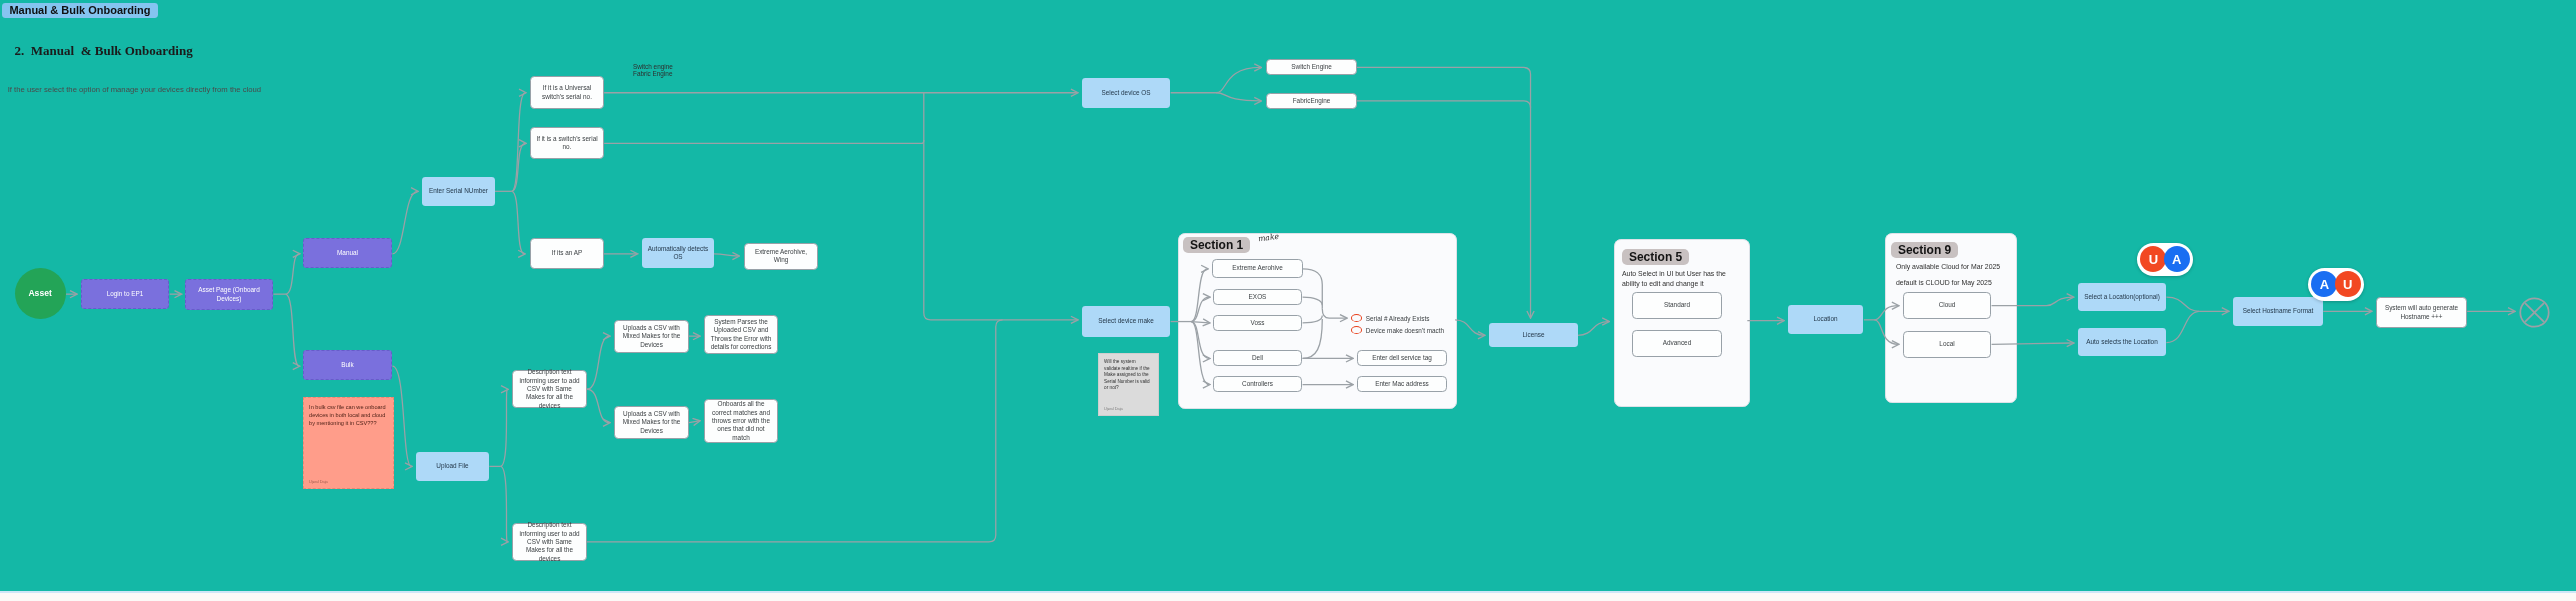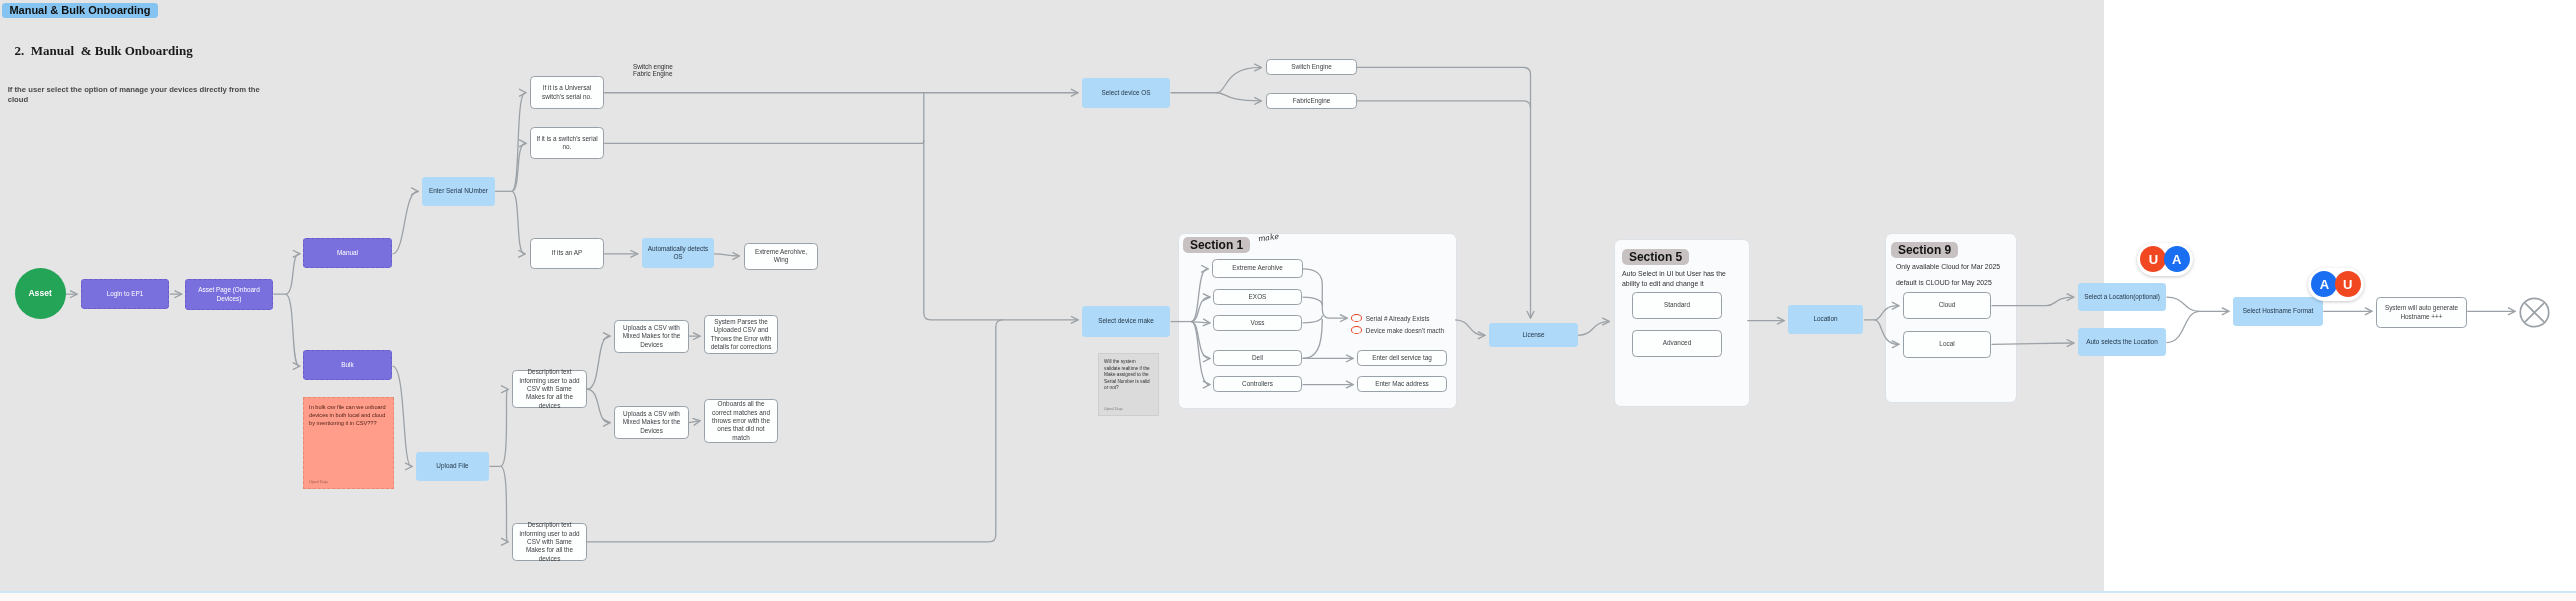--- a/index.html
+++ b/index.html
@@ -1,27 +1,27 @@
 <!DOCTYPE html>
 <html style="font-size:13.7px"><head>
 <meta charset="utf-8">
 <style>
   html,body{margin:0;padding:0;}
   body{width:2576px;height:602px;position:relative;overflow:hidden;
        font-family:"Liberation Sans",sans-serif;background:#fff;}
-  #canvas{position:absolute;inset:0;width:2104px;height:602px;background:#e5e5e5;}
+  #canvas{position:absolute;inset:0;width:2576px;height:602px;background:#14b8a6;}
   #frame-bottom{position:absolute;left:0;top:591px;width:2576px;height:1.7px;background:#cfe6f7;}
   #below-frame{position:absolute;left:0;top:593px;width:2576px;height:8.6px;background:#fcf9f7;}
 
   .tag{position:absolute;left:1.7px;top:2.6px;background:#85c4f0;border-radius:3.4px;
        padding:1.7px 7.7px;font-size:11px;font-weight:bold;color:#101010;z-index:4;}
   .title{position:absolute;left:14.6px;top:43px;font-family:"Liberation Serif",serif;
        font-weight:bold;font-size:13px;color:#1b1b1b;white-space:pre;z-index:4;}
   .subtitle{position:absolute;left:7.7px;top:85px;width:257px;font-size:7.7px;line-height:1.35;
-       color:#4a4a4a;z-index:4;font-weight:bold;}
+       color:#4a4a4a;z-index:4;}
 
   .node{position:absolute;display:flex;align-items:center;justify-content:center;
        text-align:center;font-size:6.4px;line-height:1.3;border-radius:3.4px;
        box-sizing:border-box;padding:1.7px 4.3px;z-index:3;}
   .purple{background:#7a70dd;color:#fff;border:0.9px dashed #675cc9;}
   .blue{background:#aed9f8;color:#24384a;}
   .white{background:#fdfefe;border:1.3px solid #98a1a8;border-radius:4.3px;color:#3c4043;}
   .start{border-radius:50%;background:#23a457;color:#fff;font-weight:600;font-size:8.6px;}
 
   .panel{position:absolute;background:#fafbfd;border:0.9px solid #dde2e8;border-radius:6.9px;z-index:1;}

